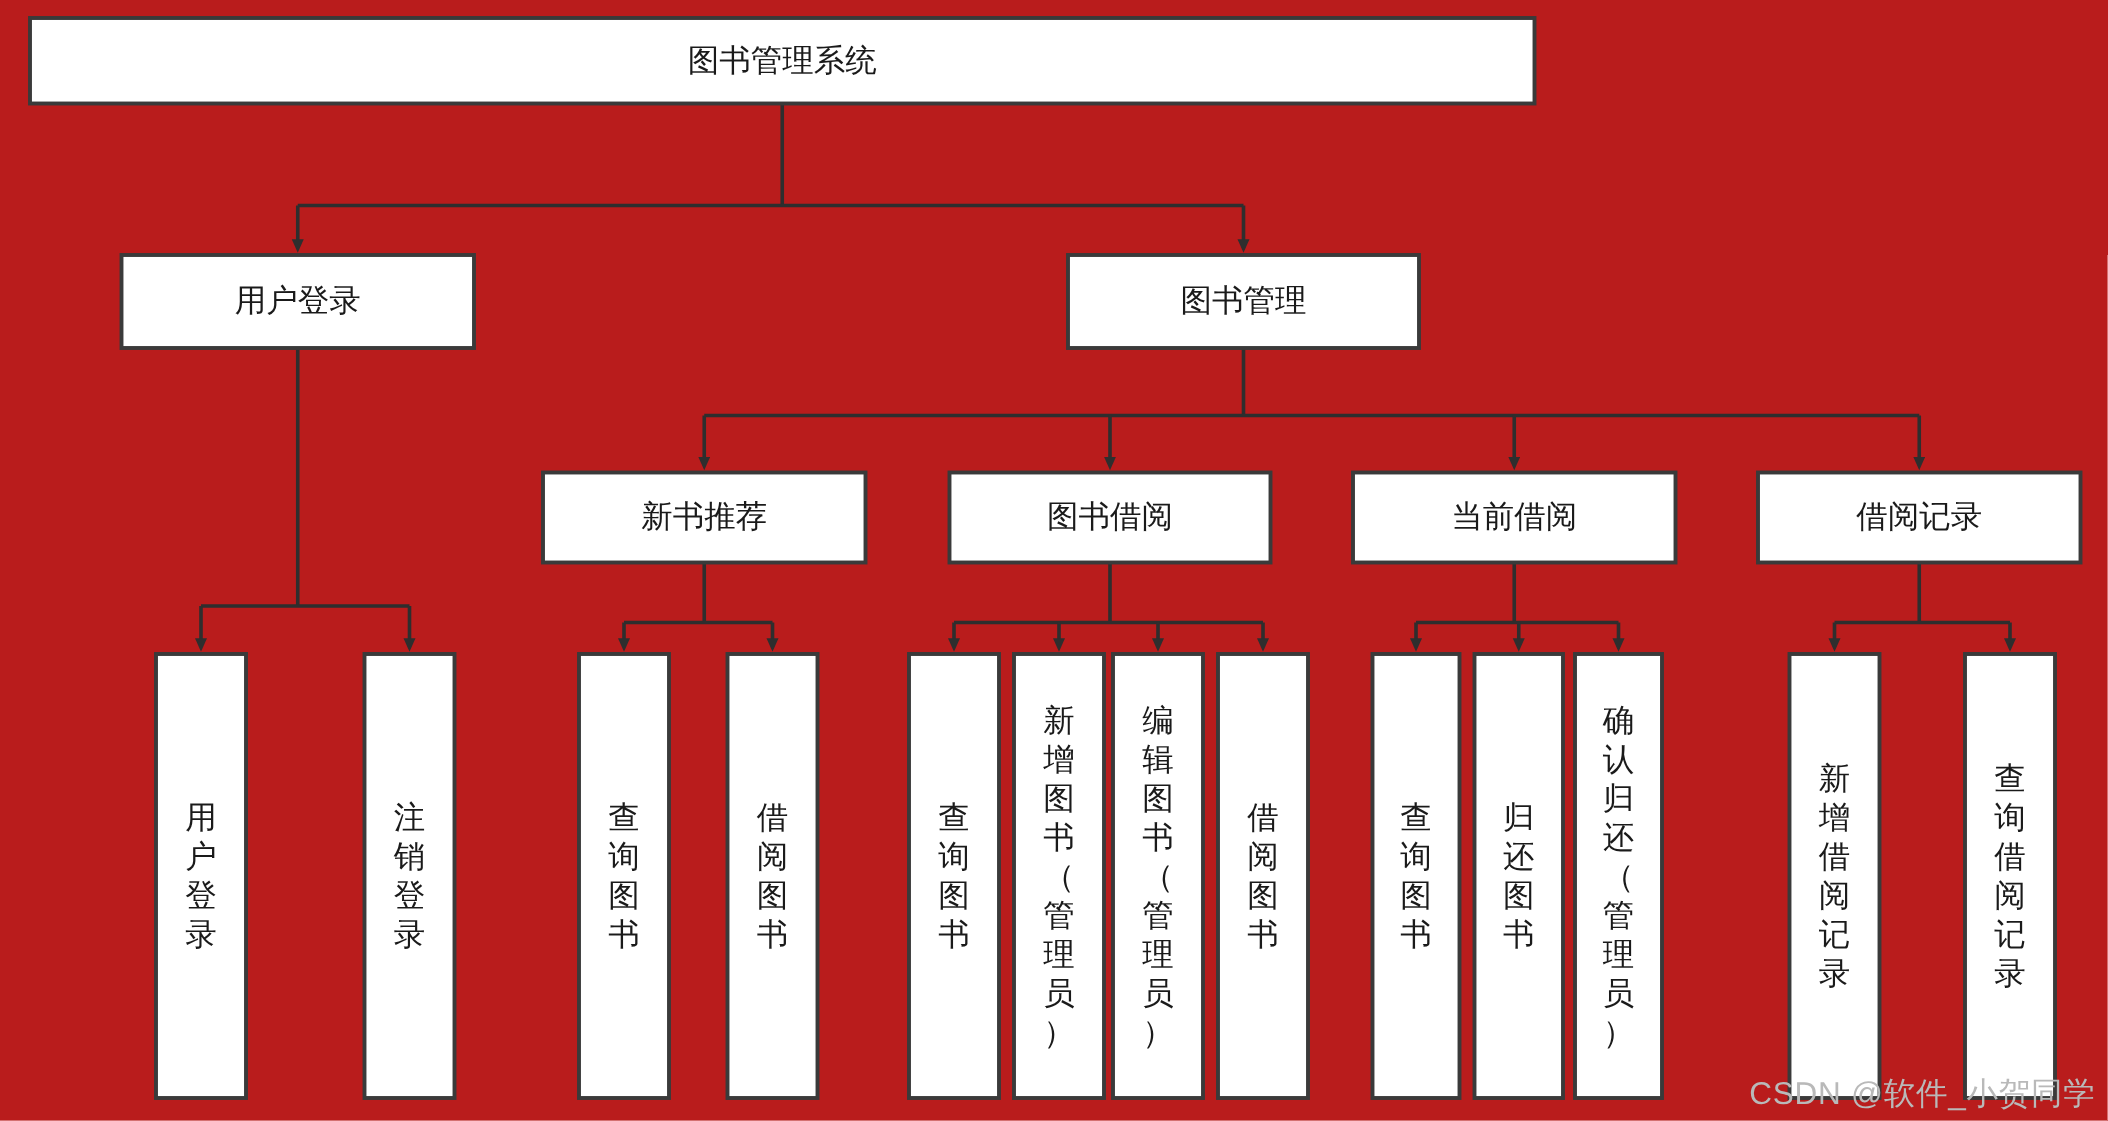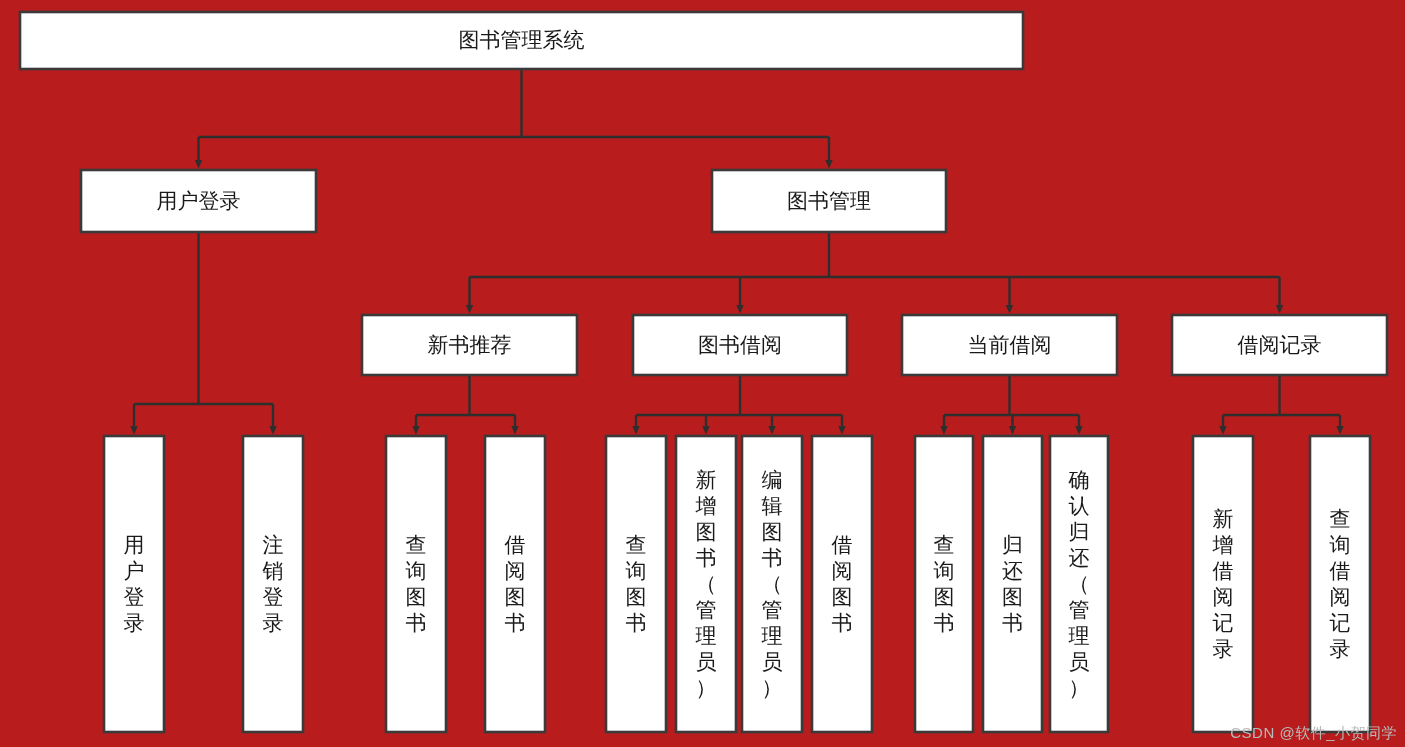--- a/index.html
+++ b/index.html
@@ -52,21 +52,21 @@
   }
   .arrow-head {
     fill: #2e2e2e;
     stroke: none;
   }
   .watermark-text {
     position: absolute;
     right: 8px;
     bottom: 4px;
     font-family: "Liberation Sans", "DejaVu Sans", sans-serif;
-    font-size: 15px;
+    font-size: 21px;
     color: #b9b9b9;
     white-space: nowrap;
     letter-spacing: 0.5px;
     user-select: none;
   }
 </style>
 </head>
 <body>
 
 <div id="diagram-root">

